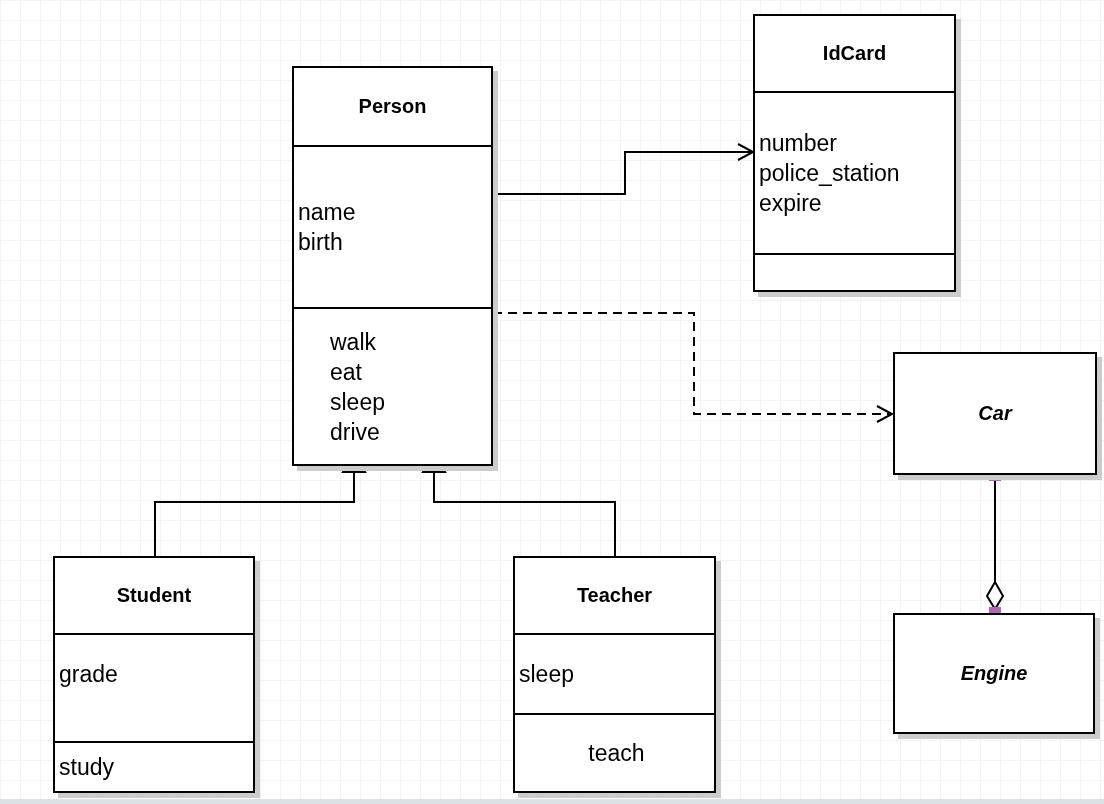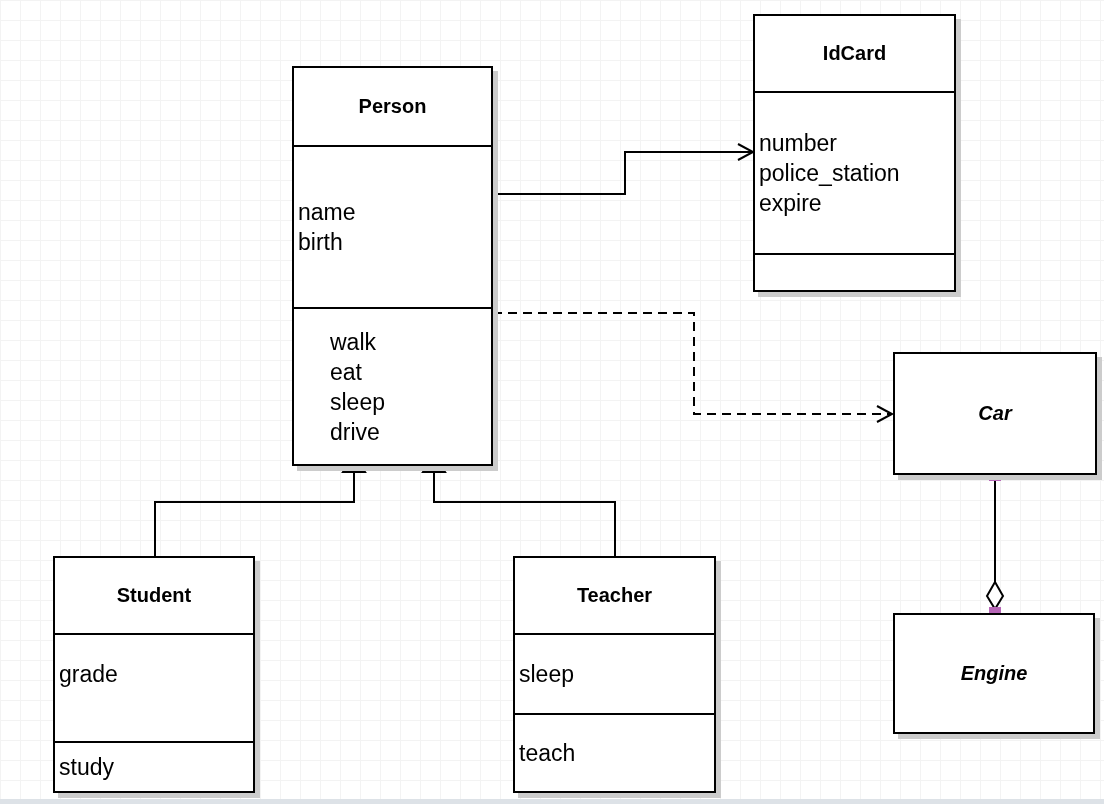--- a/index.html
+++ b/index.html
@@ -121,19 +121,19 @@
     <div class="uml-section" style="flex:1 1 auto;margin-top:28px;">
       <div class="uml-line">study</div>
     </div>
   </div>
 
   <div class="uml-class" style="left:513px; top:556px; width:203px; height:237px;">
     <div class="uml-title" style="height:75px;">Teacher</div>
     <div class="uml-section" style="height:80px;">
       <div class="uml-line">sleep</div>
     </div>
-    <div class="uml-section" style="flex:1 1 auto;">
+    <div class="uml-section" style="flex:1 1 auto;align-items:center;">
       <div class="uml-line">teach</div>
     </div>
   </div>
 
   <div class="bottom-strip"></div>
 </div>
 
 </body></html>

